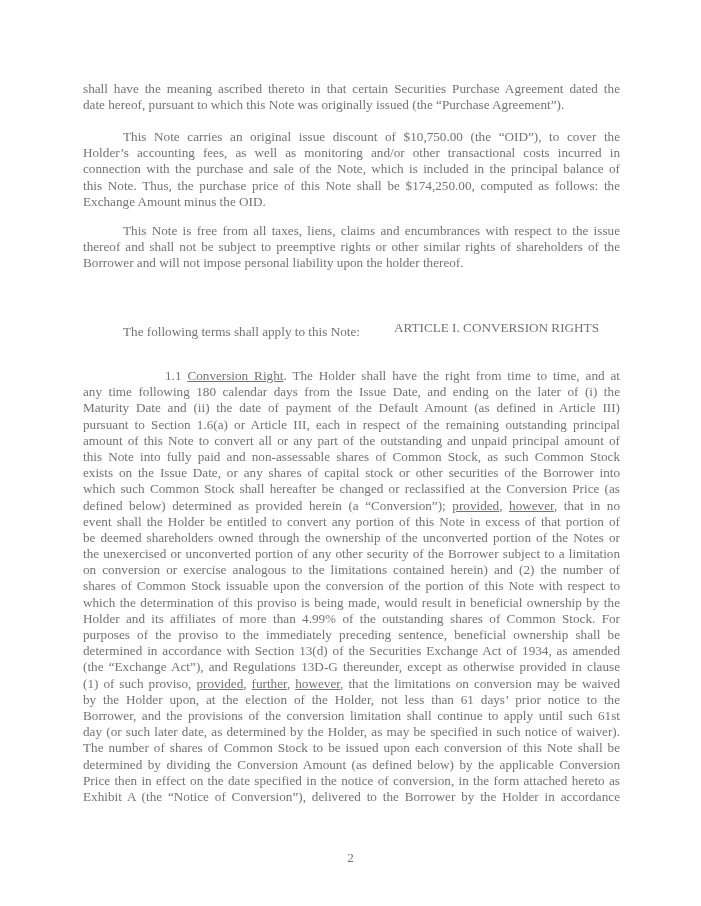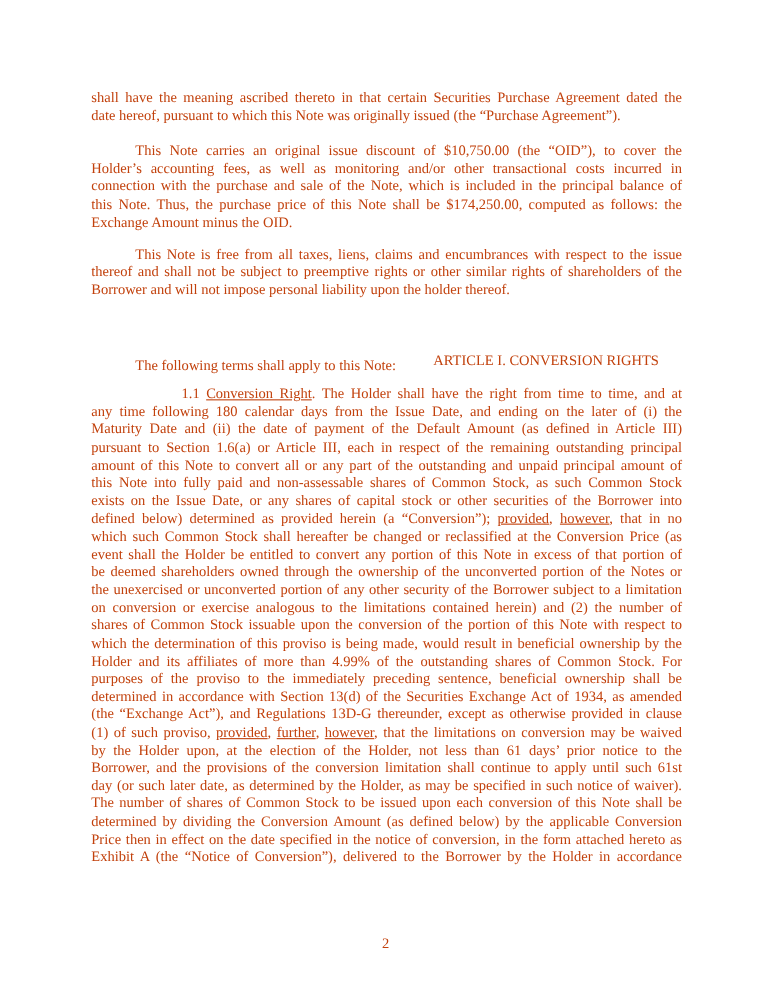--- a/index.html
+++ b/index.html
@@ -1,26 +1,26 @@
 <!DOCTYPE html>
 <html><head>
 <meta charset="utf-8">
 <style>
   html, body { margin: 0; padding: 0; background: #ffffff; }
   body { width: 701px; height: 906px; position: relative; overflow: hidden; }
   .page {
     position: absolute; left: 0; top: 0; width: 701px; height: 906px;
     font-family: "Liberation Serif", "DejaVu Serif", serif;
-    color: #c2410c; font-size: 13.2px; line-height: 16.2px;
+    color: #737373; font-size: 13.2px; line-height: 16.2px;
   }
   .para { position: absolute; left: 83px; width: 537px; text-align: justify; margin: 0; }
   .line { display: block; white-space: nowrap; text-align: justify; text-align-last: justify; height: 16.2px; }
   .line.last { text-align-last: left; }
   .indent1 { padding-left: 40px; }
-  .indent2 { padding-left: 82px; }
+  .indent2 { padding-left: 82px; margin-top: 18px; }
   .u { text-decoration: underline; }
   .heading { position: absolute; left: 0; width: 599px; text-align: right; top: 320px; }
   .pagenum { position: absolute; left: 0; width: 701px; text-align: center; top: 850px; }
 </style>
 </head>
 <body>
 
 <div class="page">
 
   <div class="para" style="top:81px;">
@@ -50,23 +50,23 @@
 
   <div class="para" style="top:350px;">
     <span class="line indent2"><span>1.1 </span><span class="u">Conversion Right</span><span>.  The Holder shall have the right from time to time, and at</span></span>
 
     <span class="line">any time following 180 calendar days from the Issue Date, and ending on the later of (i) the</span>
     <span class="line">Maturity Date and (ii) the date of payment of the Default Amount (as defined in Article III)</span>
     <span class="line">pursuant to Section 1.6(a) or Article III, each in respect of the remaining outstanding principal</span>
     <span class="line">amount of this Note to convert all or any part of the outstanding and unpaid principal amount of</span>
     <span class="line">this Note into fully paid and non-assessable shares of Common Stock, as such Common Stock</span>
     <span class="line">exists on the Issue Date, or any shares of capital stock or other securities of the Borrower into</span>
+    <span class="line">which such Common Stock shall hereafter be changed or reclassified at the Conversion Price (as</span>
+
     <span class="line"><span>defined below) determined as provided herein (a “Conversion”); </span><span class="u">provided</span><span>, </span><span class="u">however</span><span>, that in no</span></span>
-
-    <span class="line">which such Common Stock shall hereafter be changed or reclassified at the Conversion Price (as</span>
 
     <span class="line">event shall the Holder be entitled to convert any portion of this Note in excess of that portion of</span>
     <span class="line">be deemed shareholders owned through the ownership of the unconverted portion of the Notes or</span>
     <span class="line">the unexercised or unconverted portion of any other security of the Borrower subject to a limitation</span>
     <span class="line">on conversion or exercise analogous to the limitations contained herein) and (2) the number of</span>
     <span class="line">shares of Common Stock issuable upon the conversion of the portion of this Note with respect to</span>
     <span class="line">which the determination of this proviso is being made, would result in beneficial ownership by the</span>
     <span class="line">Holder and its affiliates of more than 4.99% of the outstanding shares of Common Stock.  For</span>
     <span class="line">purposes of the proviso to the immediately preceding sentence, beneficial ownership shall be</span>
     <span class="line">determined in accordance with Section 13(d) of the Securities Exchange Act of 1934, as amended</span>

